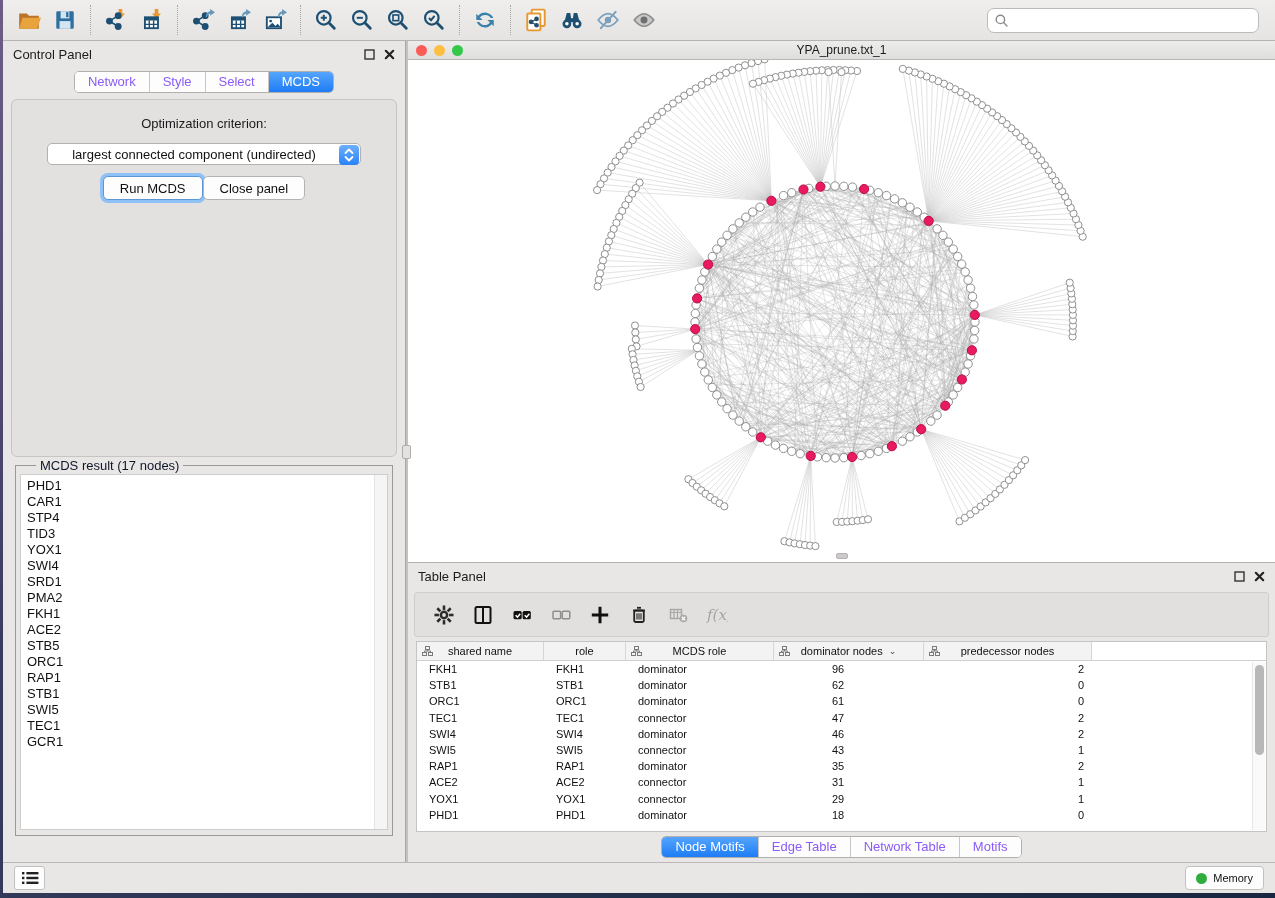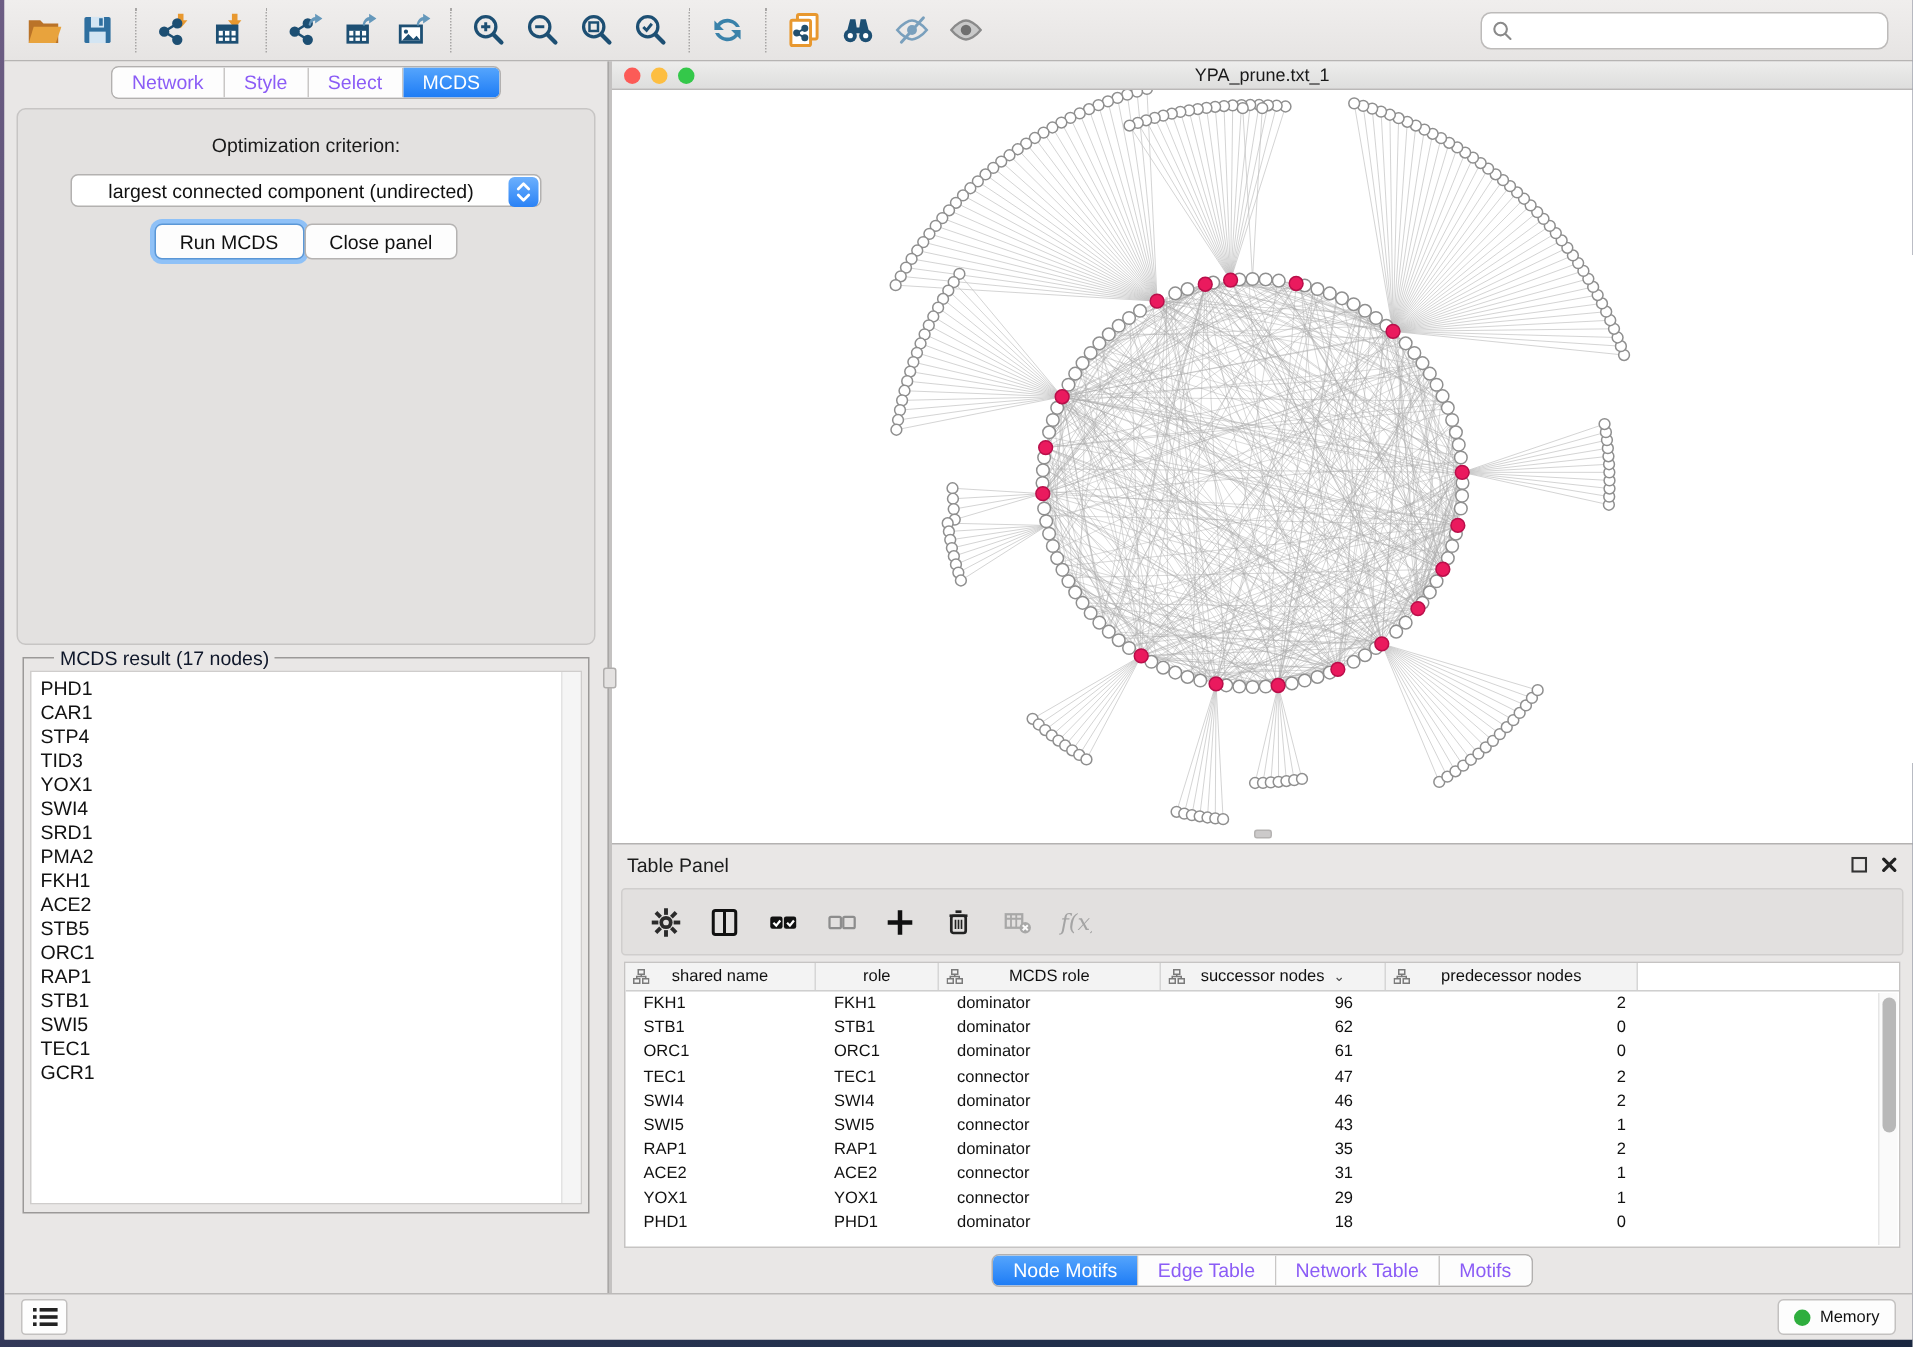--- a/index.html
+++ b/index.html
@@ -63,21 +63,21 @@
   .tp-tb-btn { width:30px; height:30px; display:flex; align-items:center; justify-content:center; }
   .table-wrap { margin:4px 8px 0; background:#fff; border:1px solid #c6c4c3; flex:1; position:relative; overflow:hidden; }
   .thead { display:grid; grid-template-columns:127px 82px 148px 150px 168px 1fr; background:#f3f3f3; height:19px; border-bottom:1px solid #cfcfcf; }
   .th-cell { position:relative; display:flex; align-items:center; justify-content:center; gap:4px; font-size:11px; color:#111; border-right:1px solid #d6d6d6; overflow:hidden; white-space:nowrap; }
   .th-cell .tree-ic { position:absolute; left:5px; top:4px; }
   .th-cell.no-border { border-right:none; }
   .sort-ch { font-size:9px; color:#444; margin-left:2px; }
   .tbody { position:relative; }
   .trow { display:grid; grid-template-columns:127px 82px 148px 150px 168px 1fr; height:16.2px; align-items:center; font-size:11px; color:#111; }
   .td-l { padding-left:12px; }
-  .td-n1 { text-align:right; padding-right:22px; }
+  .td-n1 { text-align:center; padding-right:22px; }
   .td-n2 { text-align:right; padding-right:8px; }
   .tbl-scroll { position:absolute; right:1px; top:20px; bottom:1px; width:13px; background:#fafafa; border-left:1px solid #e6e6e6; }
   .tbl-thumb { position:absolute; right:2px; top:23px; width:9px; height:90px; background:#b8b8b8; border-radius:5px; }
   .bt-row { height:30px; flex:0 0 30px; display:flex; justify-content:center; align-items:center; }
 
   
   .status-bar { height:31px; flex:0 0 31px; background:#e9e7e6; border-top:1px solid #bbb9b8; display:flex; align-items:center; padding:0 11px; }
   .menu-btn { width:31px; height:24px; background:#fdfdfd; border:1px solid #c3c1c0; border-radius:3px; display:flex; align-items:center; justify-content:center; }
   .memory-btn { margin-left:auto; height:24px; padding:0 10px; background:#fdfdfd; border:1px solid #c3c1c0; border-radius:4px; display:flex; align-items:center; gap:6px; font-size:11px; color:#111; }
   .mem-dot { width:11px; height:11px; border-radius:50%; }
@@ -232,20 +232,31 @@
         <circle cx="5.4" cy="5.4" r="4.2" fill="none" stroke="#8a8a8a" stroke-width="1.4"></circle>
         <path d="M8.6 8.6l3.4 3.4" stroke="#8a8a8a" stroke-width="1.4" stroke-linecap="round"></path>
       </svg>
       <input type="text" placeholder="" style="">
     </div>
   </div>
 
   <div class="main">
 
     <div class="control-panel">
+      <div class="panel-header">
+        <span>Control Panel</span>
+        <span class="win-icons">
+          <svg width="11" height="11" viewBox="0 0 11 11">
+            <rect x="1" y="1" width="9" height="9" fill="none" stroke="#333" stroke-width="1.4"></rect>
+          </svg>
+          <svg width="11" height="11" viewBox="0 0 11 11">
+            <path d="M1.8 1.8L9.2 9.2M9.2 1.8L1.8 9.2" stroke="#222" stroke-width="2.2" stroke-linecap="round"></path>
+          </svg>
+        </span>
+      </div>
       <div class="tabs-row">
         <div class="seg" id="cp-tabs">
             <div class="seg-item">Network</div>
             <div class="seg-item">Style</div>
             <div class="seg-item">Select</div>
             <div class="seg-item selected">MCDS</div>
           </div>
       </div>
       <div class="cp-inner">
         <div class="opt-label">Optimization criterion:</div>
@@ -1392,21 +1403,21 @@
               </div>
               <div class="th-cell">
                 <svg class="tree-ic" width="11" height="11" viewBox="0 0 11 11">
                   <g stroke="#7a7a7a" fill="none" stroke-width="1">
                     <rect x="3.5" y="0.5" width="4" height="3"></rect>
                     <rect x="0.5" y="6.5" width="4" height="3"></rect>
                     <rect x="6.5" y="6.5" width="4" height="3"></rect>
                     <path d="M5.5 3.5v1.5M2.5 6.5V5h6v1.5"></path>
                   </g>
                 </svg>
-                <span>successor nodes</span>
+                <span>dominator nodes</span>
                 <span class="sort-ch">⌄</span>
               </div>
               <div class="th-cell">
                 <svg class="tree-ic" width="11" height="11" viewBox="0 0 11 11">
                   <g stroke="#7a7a7a" fill="none" stroke-width="1">
                     <rect x="3.5" y="0.5" width="4" height="3"></rect>
                     <rect x="0.5" y="6.5" width="4" height="3"></rect>
                     <rect x="6.5" y="6.5" width="4" height="3"></rect>
                     <path d="M5.5 3.5v1.5M2.5 6.5V5h6v1.5"></path>
                   </g>

